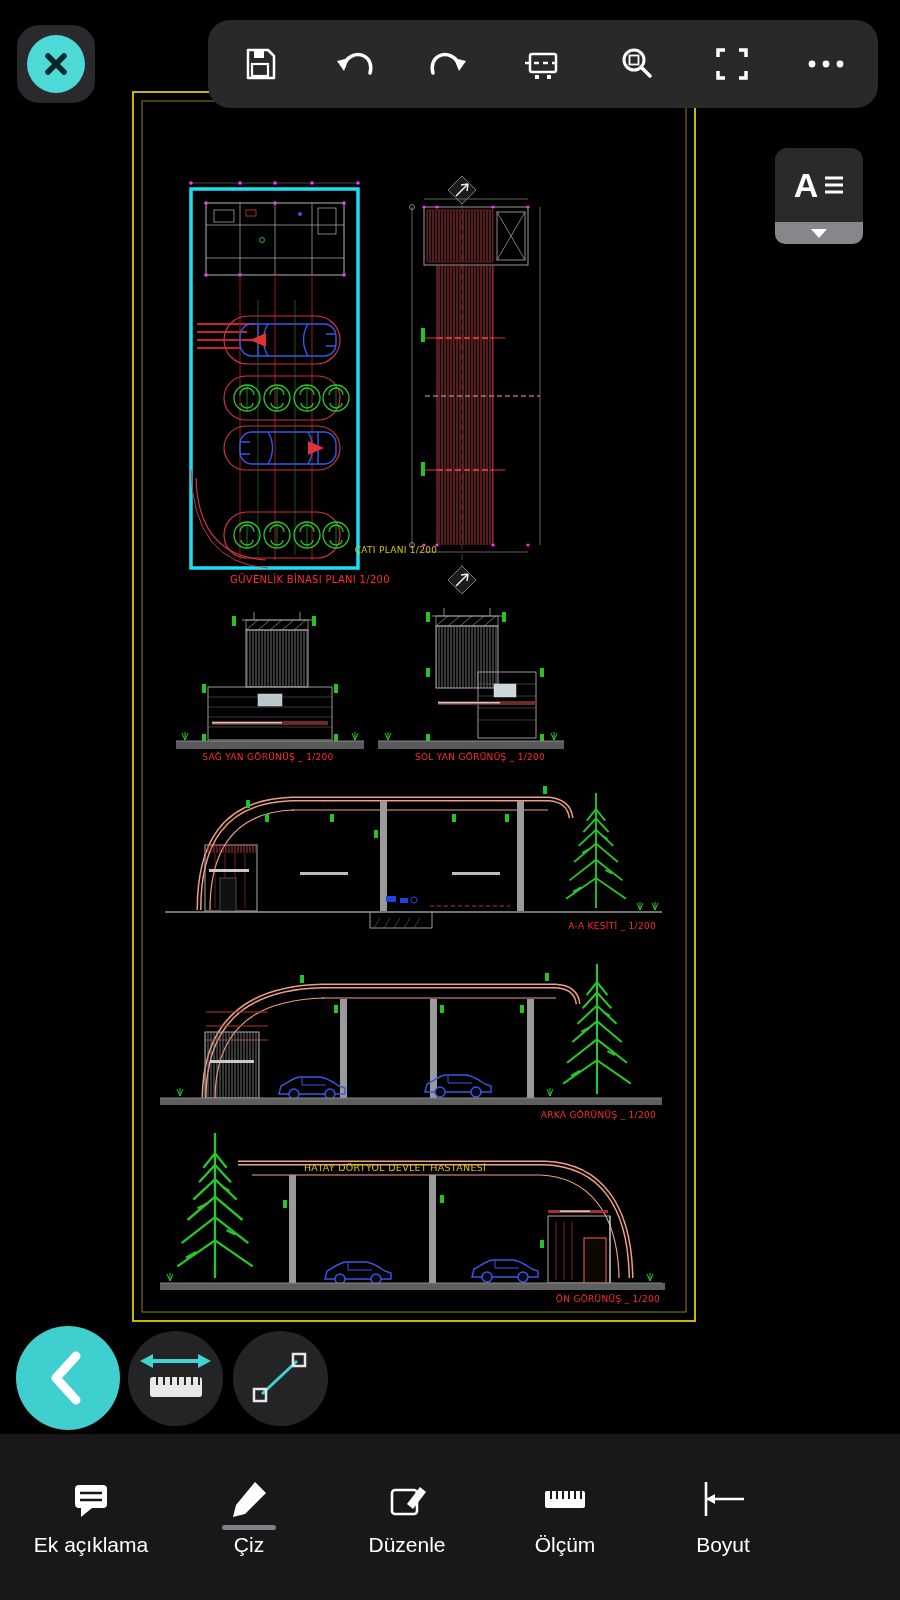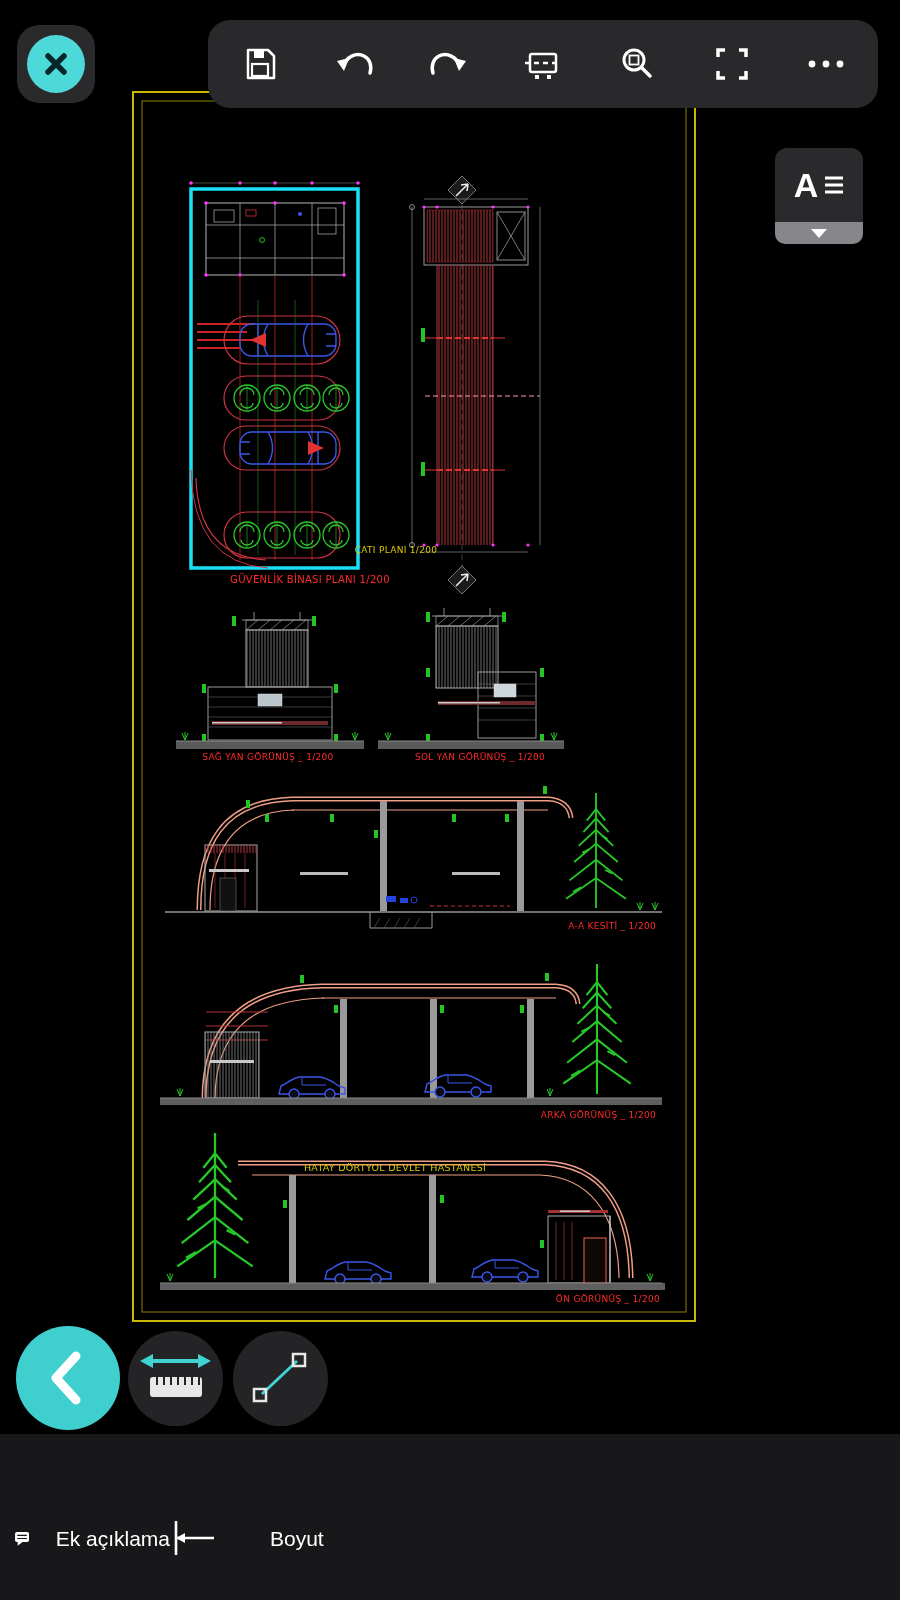--- a/index.html
+++ b/index.html
@@ -24,21 +24,21 @@
   .gm{fill:#24c424;}
   
   .round{border-radius:50%;display:flex;align-items:center;justify-content:center;}
   .back-btn{left:16px;top:1326px;width:104px;height:104px;background:#3fcfcf;}
   .tool-circle{width:95px;height:95px;background:#242427;}
   .tool-measure{left:128px;top:1331px;}
   .tool-line{left:233px;top:1331px;}
   
   .bottom-bar{left:0;top:1434px;width:900px;height:166px;background:#18181a;display:flex;
               padding-left:12px;overflow:hidden;}
-  .bar-item{width:158px;flex:0 0 158px;display:flex;flex-direction:row;align-items:center;padding-top:42px;box-sizing:border-box;}
+  .bar-item{width:158px;flex:0 0 158px;display:flex;flex-direction:column;align-items:center;padding-top:42px;box-sizing:border-box;}
   .bar-icon{width:46px;height:46px;}
   .bar-underline{width:54px;height:5px;border-radius:3px;background:#808086;margin:3px 0 2px;visibility:hidden;}
   .bar-item.selected .bar-underline{visibility:visible;}
   .bar-label{font-size:21px;color:#fff;white-space:nowrap;margin-top:1px;}
 </style>
 </head>
 <body>
 
 <div class="abs cad-wrap">
 <svg width="900" height="1600" viewBox="0 0 900 1600" xmlns="http://www.w3.org/2000/svg">
@@ -427,23 +427,46 @@
   <div class="bar-item">
     <svg class="bar-icon" viewBox="0 0 46 46">
       <rect x="7" y="9" width="32" height="23" rx="4" fill="#fff"></rect>
       <path d="M12,17 H34 M12,24 H34" stroke="#18181a" stroke-width="2.5"></path>
       <polygon points="13,32 13,41 24,32" fill="#fff"></polygon>
     </svg>
     <div class="bar-underline"></div>
     <div class="bar-label">Ek açıklama</div>
   </div>
 
-
-
-
+  <div class="bar-item selected">
+    <svg class="bar-icon" viewBox="0 0 46 46">
+      <path d="M29,6 L40,17 L19,38 L7,41 L10,29 Z" fill="#fff"></path>
+    </svg>
+    <div class="bar-underline"></div>
+    <div class="bar-label">Çiz</div>
+  </div>
+
+  <div class="bar-item">
+    <svg class="bar-icon" viewBox="0 0 46 46">
+      <rect x="8" y="14" width="25" height="24" rx="3" fill="none" stroke="#fff" stroke-width="2.6"></rect>
+      <polygon points="23,28 36,11 42,16 29,33" fill="#fff"></polygon>
+    </svg>
+    <div class="bar-underline"></div>
+    <div class="bar-label">Düzenle</div>
+  </div>
+
+
+  <div class="bar-item">
+    <svg class="bar-icon" viewBox="0 0 46 46">
+      <rect x="3" y="15" width="40" height="17" rx="2" fill="#fff"></rect>
+      <path d="M9,15 v8 M15,15 v8 M21,15 v8 M27,15 v8 M33,15 v8 M39,15 v8" stroke="#18181a" stroke-width="2"></path>
+    </svg>
+    <div class="bar-underline"></div>
+    <div class="bar-label">Ölçüm</div>
+  </div>
 
   <div class="bar-item">
     <svg class="bar-icon" viewBox="0 0 46 46">
       <line x1="6" y1="6" x2="6" y2="40" stroke="#fff" stroke-width="2.6"></line>
       <line x1="6" y1="23" x2="44" y2="23" stroke="#fff" stroke-width="2.6"></line>
       <polygon points="6,23 15,18 15,28" fill="#fff"></polygon>
     </svg>
     <div class="bar-underline"></div>
     <div class="bar-label">Boyut</div>
   </div>

